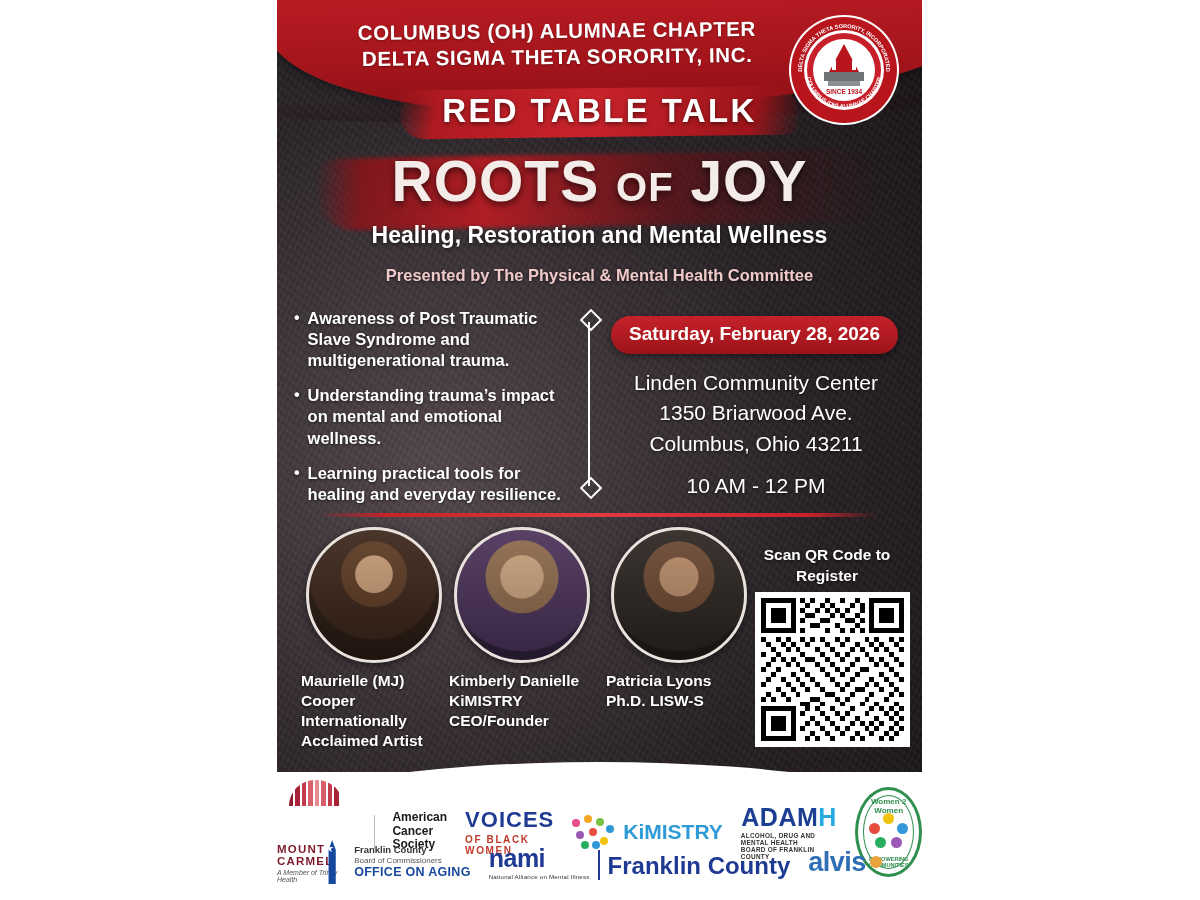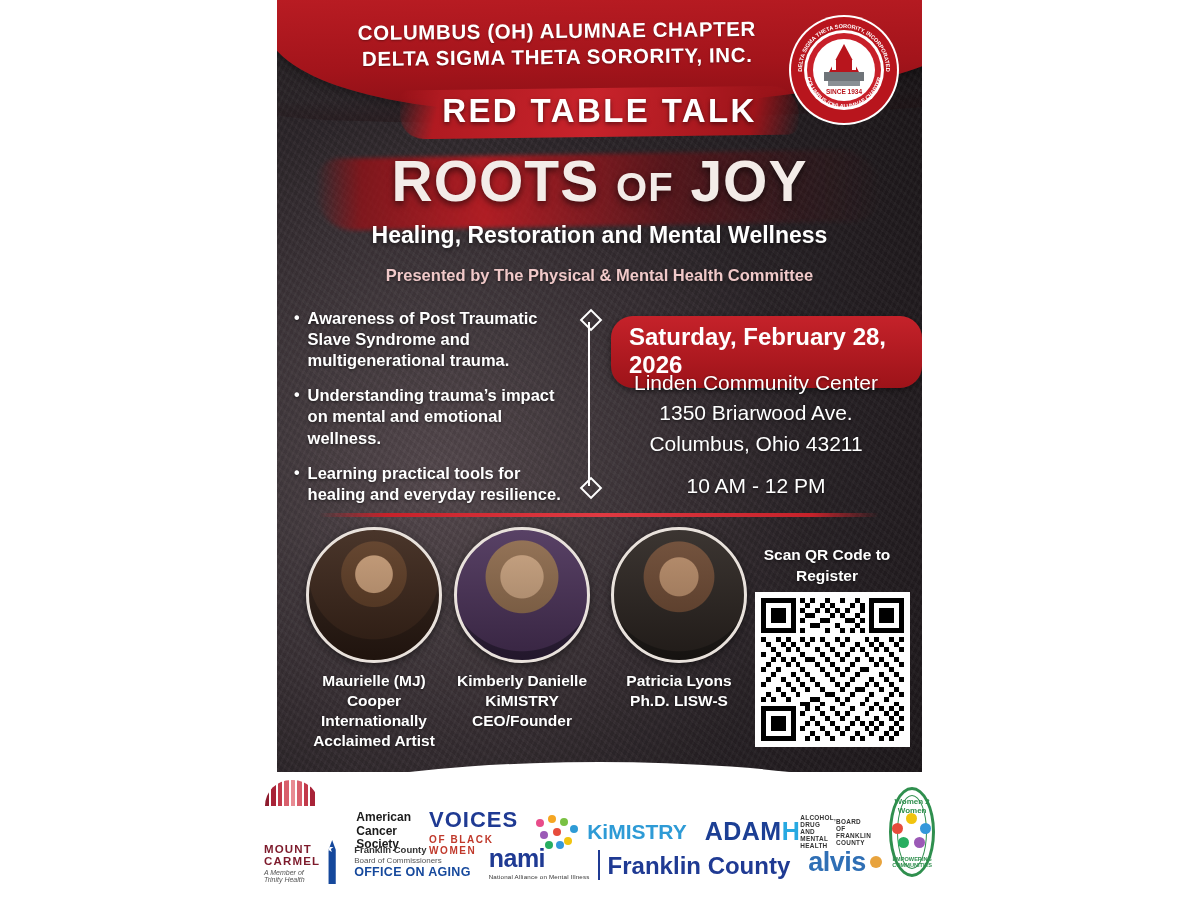--- a/index.html
+++ b/index.html
@@ -242,21 +242,21 @@
   
   .date-pill {
     position: absolute;
     left: 334px;
     top: 316px;
     padding: 7px 18px 9px 18px;
     background: linear-gradient(180deg, #c5222a 0%, #9d1319 100%);
     border-radius: 22px;
     color: #ffffff;
     font-weight: bold;
-    font-size: 24px;
+    font-size: 19px;
     box-shadow: 0 2px 6px rgba(0,0,0,0.45);
   }
   .details {
     position: absolute;
     left: 334px;
     top: 368px;
     width: 290px;
     text-align: center;
     color: #ffffff;
     font-size: 21px;
@@ -282,21 +282,21 @@
   
   .speakers {
     position: absolute;
     left: 24px;
     top: 527px;
     width: 440px;
   }
   .speaker {
     position: absolute;
     width: 146px;
-    text-align: center;
+    text-align: left;
   }
   .speaker.s0 { left: 0; }
   .speaker.s1 { left: 148px; }
   .speaker.s2 { left: 305px; }
   .portrait {
     width: 130px;
     height: 130px;
     margin: 0 auto;
     border-radius: 50%;
     border: 3px solid #e9e2dc;
@@ -399,21 +399,21 @@
   .voices-t { font-weight: bold; font-size: 22px; letter-spacing: 1px; color: #1f3a93; }
   .voices-s { font-size: 10px; letter-spacing: 1.6px; color: #c0392b; font-weight: bold; }
   
   .kim { gap: 7px; }
   .kim-dots { width: 44px; height: 34px; position: relative; }
   .kim-dots i {
     position: absolute; width: 8px; height: 8px; border-radius: 50%;
   }
   .kim-t { font-weight: bold; font-size: 21px; color: #2e9bd6; }
   
-  .adamh { flex-direction: row; align-items: center; gap: 0; }
+  .adamh { flex-direction: column; align-items: center; gap: 0; }
   .adamh-t { font-weight: bold; font-size: 25px; letter-spacing: 0.5px; color: #1c3f94; }
   .adamh-t .h { color: #27a9e1; }
   .adamh-s { font-size: 6.4px; font-weight: bold; color: #333; letter-spacing: 0.3px; }
   
   .w2w {
     width: 84px; height: 84px; border-radius: 50%;
     border: 3px solid #2f8f4e;
     background: #ffffff;
     position: relative;
     display: flex; align-items: center; justify-content: center;

